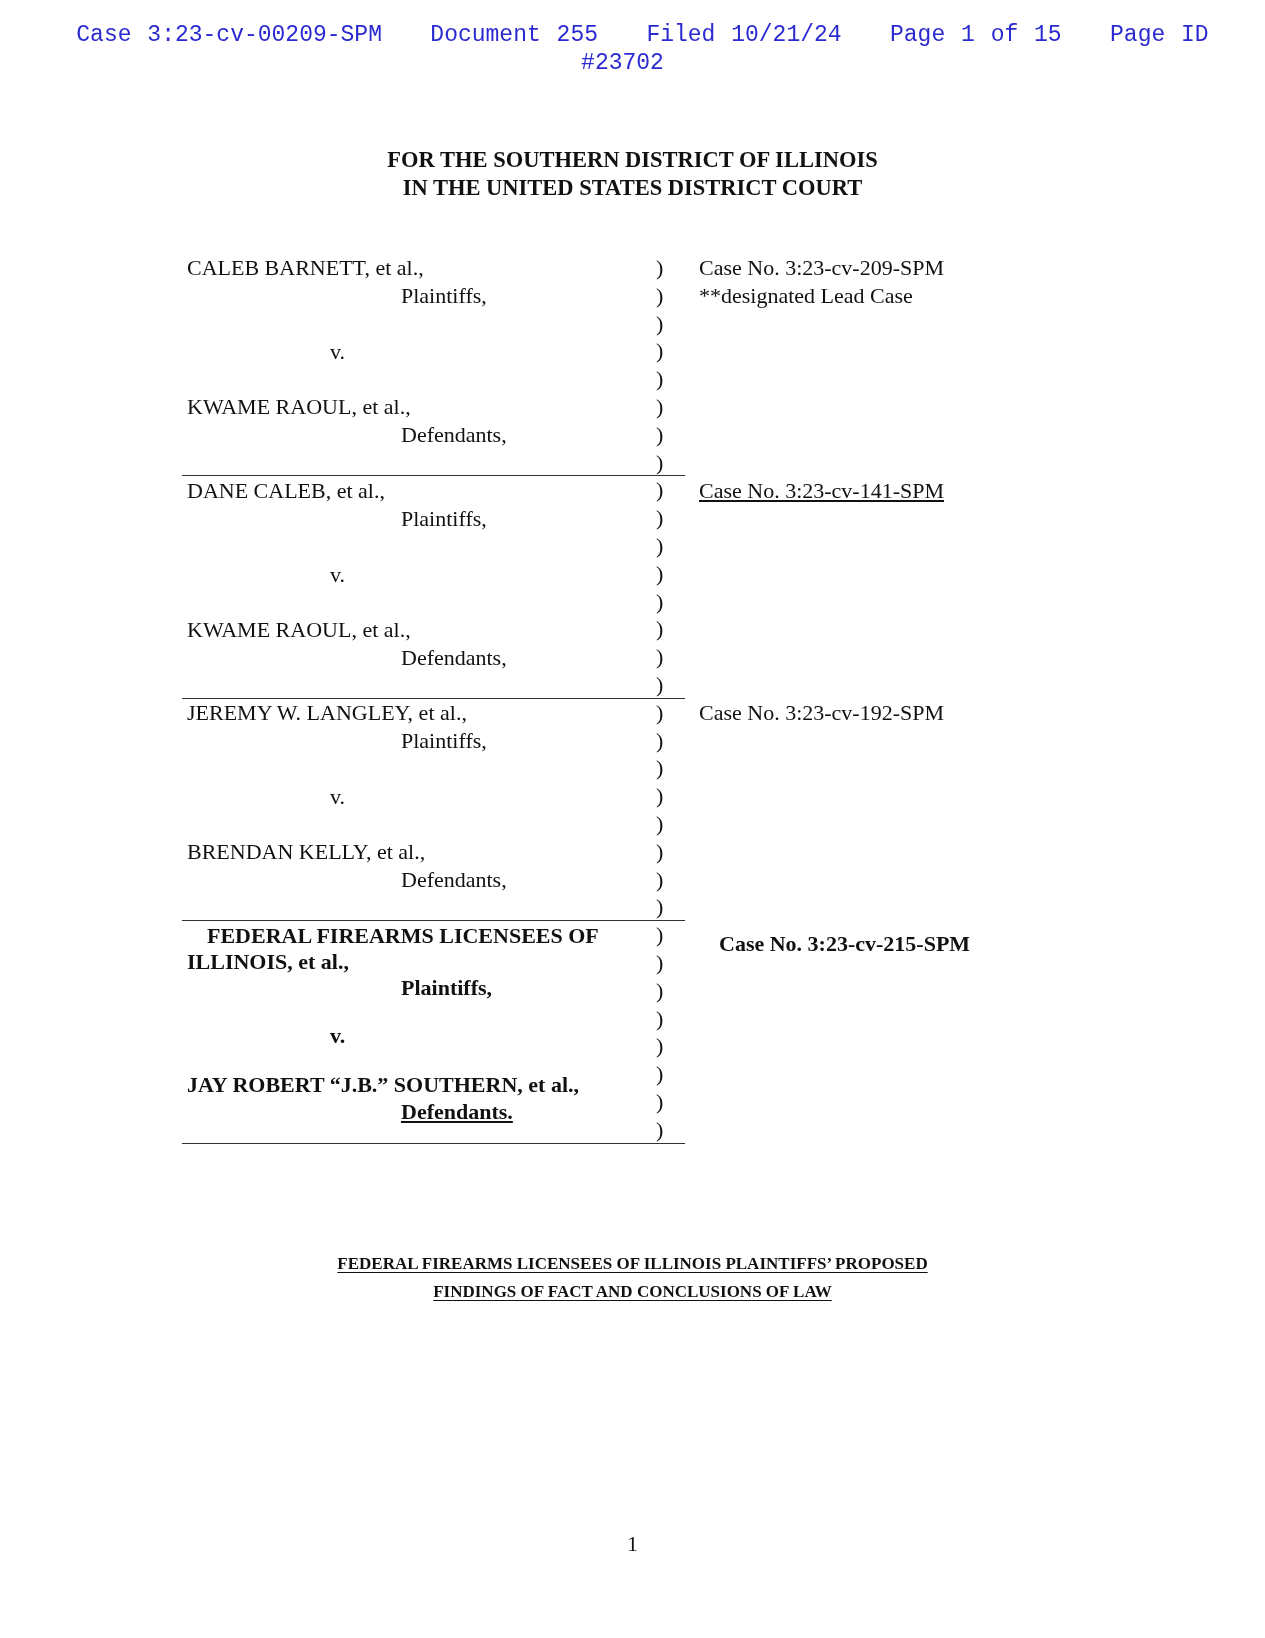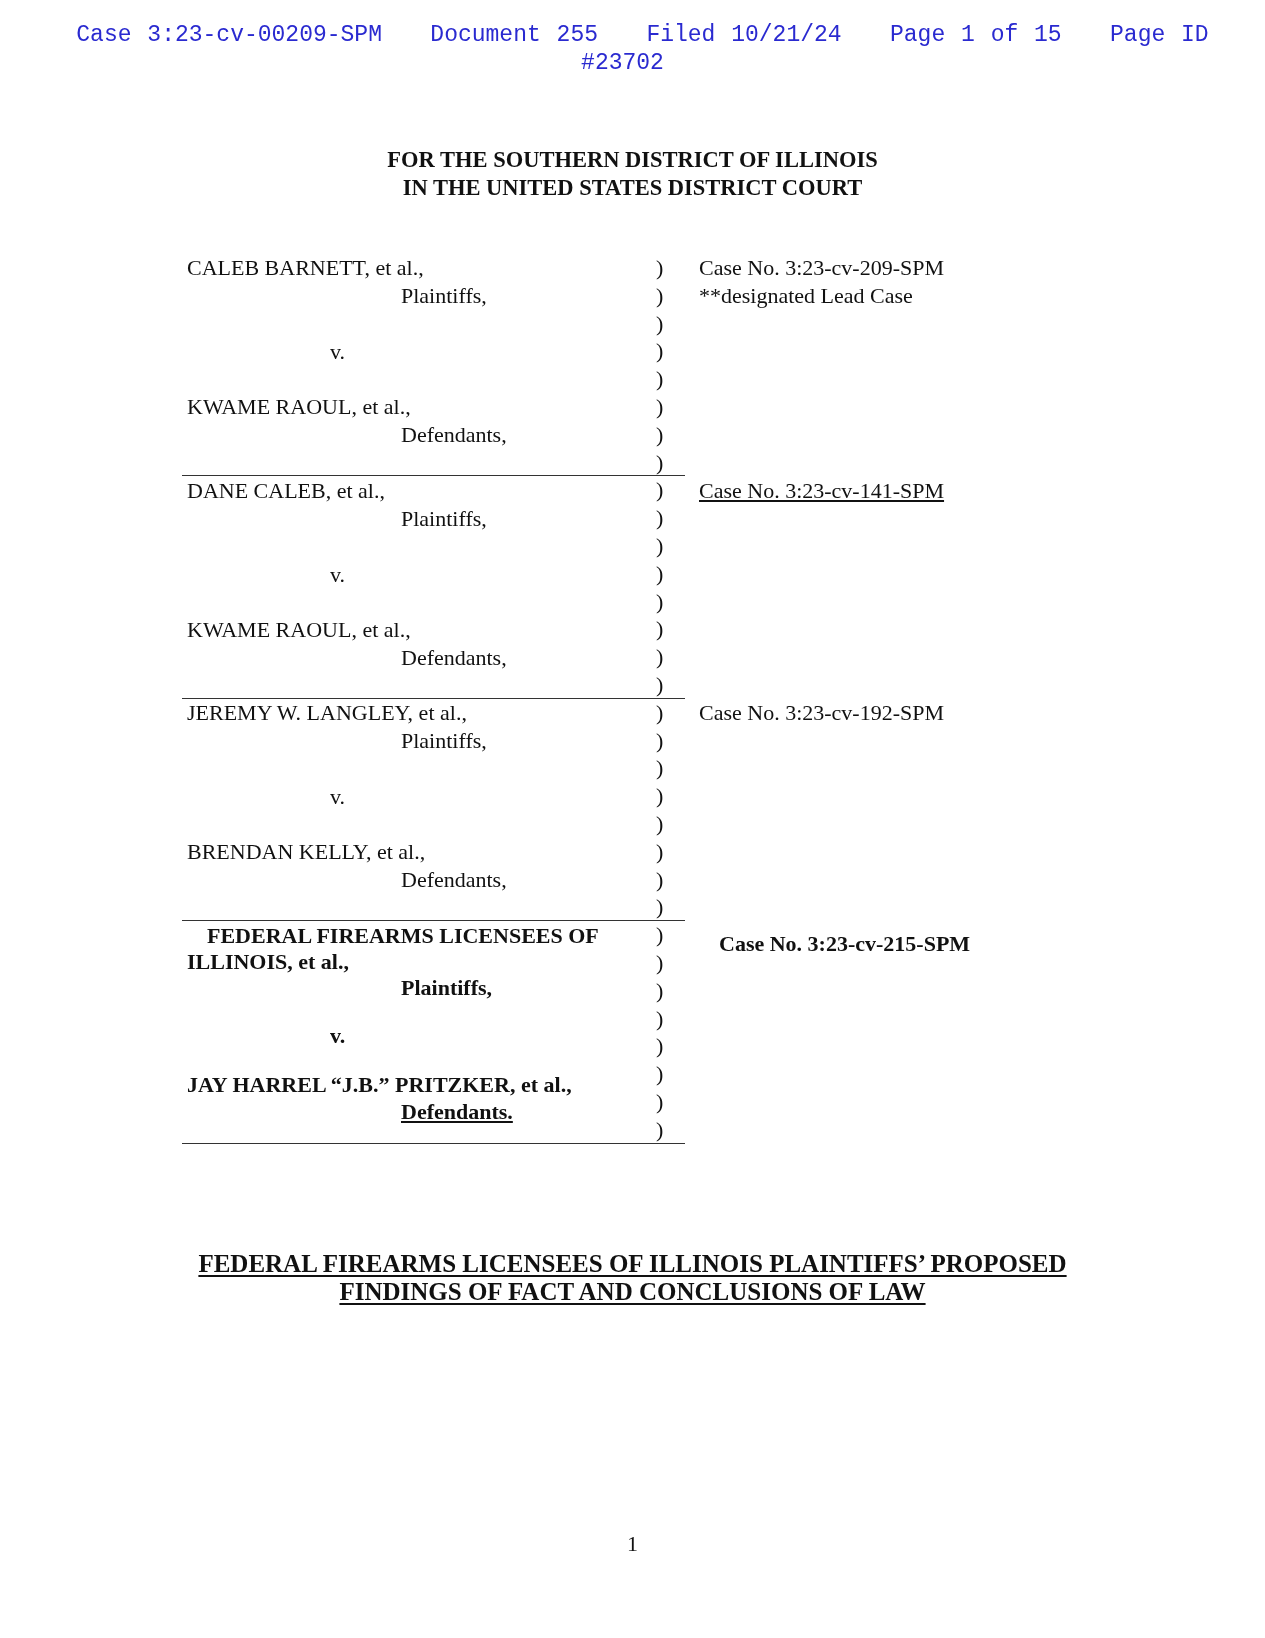--- a/index.html
+++ b/index.html
@@ -12,21 +12,21 @@
   .court { position: absolute; top: 146px; left: 0; width: 1265px; text-align: center;
            font-weight: bold; font-size: 22.5px; line-height: 28px; }
   .caption { position: absolute; top: 254px; left: 0; width: 1265px; padding-left: 34px; }
   .block { position: relative; height: 222.5px; }
   .line { position: absolute; font-size: 22px; line-height: 28px; white-space: nowrap; }
   .bold .line { font-weight: bold; }
   .rule { position: absolute; left: 148px; width: 503px; border-top: 1.5px solid #333; }
   .paren-col { position: absolute; left: 656px; top: 254px; width: 14px; }
   .paren { position: absolute; font-size: 22px; line-height: 28px; }
   .title { position: absolute; top: 1250px; left: 0; width: 1265px; text-align: center;
-           font-weight: bold; font-size: 25px; line-height: 28px; }
+           font-weight: bold; font-size: 17px; line-height: 28px; }
   .title div { display: inline-block; text-decoration: underline; text-underline-offset: 3px; }
   .pageno { position: absolute; top: 1531px; left: 0; width: 1265px; text-align: center;
             font-size: 22px; }
 </style>
 </head>
 <body>
 
 <div class="stamp">
   <span>Case 3:23-cv-00209-SPM</span>
   <span>Document 255</span>
@@ -71,21 +71,21 @@
     <div class="line" style="left:367px; top:167px;">Defendants,</div>
     <div class="line" style="left:665px; top:0px;">Case No. 3:23-cv-192-SPM</div>
     <div class="rule" style="top:221px;"></div>
   </div>
 
   <div class="block bold">
     <div class="line" style="left:153px; top:0px;margin-left:20px;">FEDERAL FIREARMS LICENSEES OF</div>
     <div class="line" style="left:153px; top:26px;">ILLINOIS, et al.,</div>
     <div class="line" style="left:367px; top:52px;">Plaintiffs,</div>
     <div class="line" style="left:296px; top:100px;">v.</div>
-    <div class="line" style="left:153px; top:149px;">JAY HARREL “J.B.” PRITZKER, et al.,</div>
+    <div class="line" style="left:153px; top:149px;">JAY ROBERT “J.B.” SOUTHERN, et al.,</div>
     <div class="line" style="left:367px; top:176px;text-decoration:underline;">Defendants.</div>
     <div class="line" style="left:665px; top:8px;margin-left:20px;">Case No. 3:23-cv-215-SPM</div>
     <div class="rule" style="top:221px;"></div>
   </div>
 </div>
 
 <div class="paren-col" id="paren-col">
     <div class="paren" style="top: 0px;">)</div>
     <div class="paren" style="top: 27.8px;">)</div>
     <div class="paren" style="top: 55.6px;">)</div>

